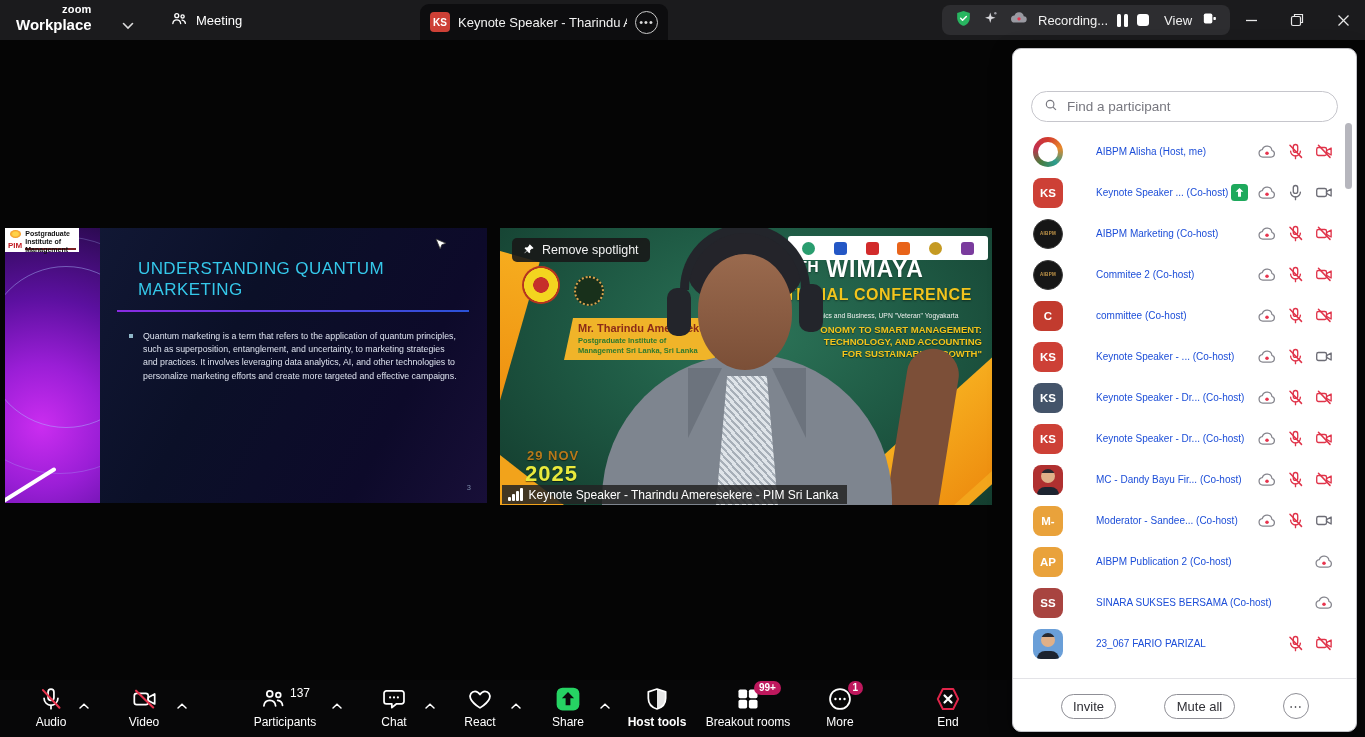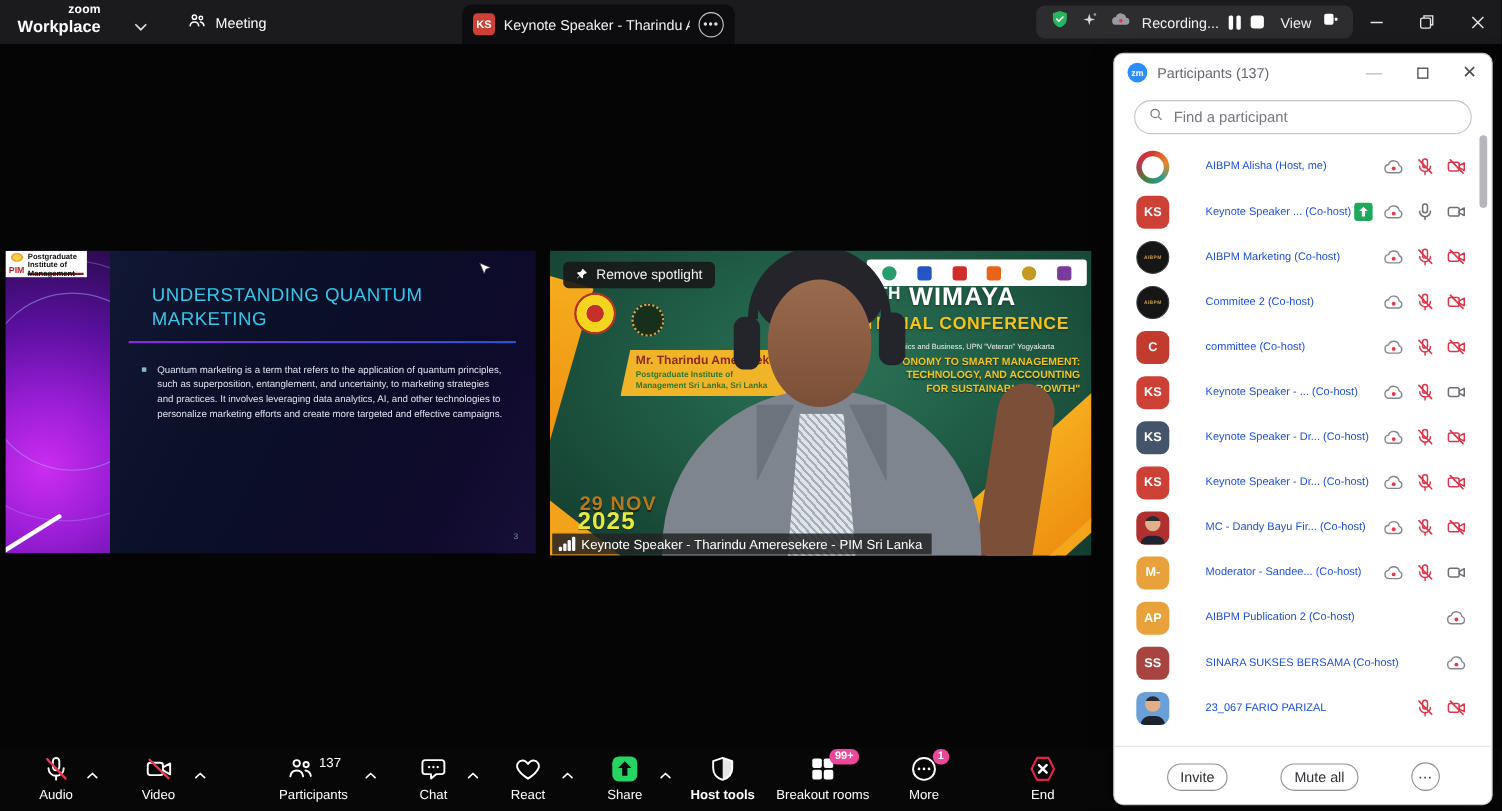--- a/index.html
+++ b/index.html
@@ -89,21 +89,21 @@
   .sp-lapel{position:absolute;top:140px;width:0;height:0;z-index:8;}
   .lapel-l{left:188px;border-top:70px solid #6c737d;border-right:34px solid transparent;}
   .lapel-r{left:272px;border-top:70px solid #6c737d;border-left:34px solid transparent;}
   .sp-hair{position:absolute;left:188px;top:2px;width:114px;height:74px;background:#24242a;border-radius:52% 52% 42% 42%;z-index:7;}
   .sp-face{position:absolute;left:198px;top:26px;width:94px;height:116px;background:linear-gradient(#9a6a4e,#7b4f37);
     border-radius:47px/56px;z-index:7;}
   .sp-band{position:absolute;left:180px;top:-4px;width:130px;height:66px;border:9px solid #23252b;border-bottom:none;
     border-radius:72px 72px 0 0;box-sizing:border-box;z-index:8;}
   .sp-hp{position:absolute;width:24px;height:48px;background:#23252b;border-radius:10px;z-index:8;}
   .hp-l{left:167px;top:60px;} .hp-r{left:299px;top:56px;}
-  .date-1{position:absolute;left:27px;top:220px;color:#b8791a;font-size:18px;font-weight:bold;letter-spacing:1px;z-index:5;
+  .date-1{position:absolute;left:27px;top:220px;color:#b8791a;font-size:13px;font-weight:bold;letter-spacing:1px;z-index:5;
     text-shadow:0 1px 1px rgba(0,0,0,.5);}
   .date-2{position:absolute;left:25px;top:233px;color:#e9e93c;font-size:22px;font-weight:bold;letter-spacing:1px;z-index:5;
     text-shadow:0 1px 1px rgba(0,0,0,.5);}
   .nameplate{position:absolute;left:2px;bottom:1px;height:19px;background:rgba(35,35,35,.85);display:flex;align-items:center;
     gap:6px;padding:0 9px 0 6px;z-index:10;}
   .nameplate span{color:#fff;font-size:12px;white-space:nowrap;}
   .sig{display:flex;align-items:flex-end;gap:1.5px;}
   .sig i{display:block;width:2.5px;background:#fff;border-radius:1px;}
 
   
@@ -144,21 +144,21 @@
   .btn-muteall{left:151px;top:645px;width:71px;}
   .btn-pmore{left:270px;top:644px;width:26px;height:26px;border-radius:13px;font-size:13px;letter-spacing:1px;}
 
   
   .toolbar{position:absolute;left:0;top:680px;width:1365px;height:57px;background:#070708;z-index:10;}
   .tb-item{position:absolute;top:5px;width:96px;margin-left:-48px;text-align:center;}
   .tb-ico{height:28px;display:flex;align-items:center;justify-content:center;gap:4px;position:relative;}
   .tb-label{color:#fff;font-size:12px;margin-top:2px;white-space:nowrap;}
   .tb-count{color:#fff;font-size:12px;position:relative;top:-6px;}
   .tb-caret{position:absolute;top:16px;margin-left:-6px;}
-  .tb-badge{position:absolute;top:-4px;left:54px;background:#ec4899;color:#fff;font-size:10px;font-weight:bold;
+  .tb-badge{position:absolute;top:-4px;left:54px;background:#be185d;color:#fff;font-size:10px;font-weight:bold;
     border-radius:9px;padding:1px 5px;line-height:12px;}
   .tb-badge.round{left:56px;padding:1px 4.5px;}
 </style>
 </head>
 <body>
 
 <div class="app">
 
   <header class="titlebar">
     <div class="brand">
@@ -321,31 +321,20 @@
         <i style="height:4px"></i>
           <i style="height:7px"></i>
           <i style="height:10px"></i>
           <i style="height:13px"></i>
       </span>
       <span>Keynote Speaker - Tharindu Ameresekere - PIM Sri Lanka</span>
     </div>
   </section>
 
   <aside class="panel">
-    <div class="p-header">
-      <span class="zm-logo">zm</span>
-      <span class="p-title">Participants (137)</span>
-      <span class="p-win p-min">—</span>
-      <span class="p-win p-max">
-        <svg width="11" height="11" viewBox="0 0 11 11" fill="none" stroke="#4a4a50" stroke-width="1.2">
-            <rect x="1" y="1" width="9" height="9"></rect>
-          </svg>
-      </span>
-      <span class="p-win p-close">✕</span>
-    </div>
     <div class="search">
       <span>
         <svg width="14" height="14" viewBox="0 0 24 24" fill="none" stroke="#77777f" stroke-width="2">
             <circle cx="10.5" cy="10.5" r="6.5"></circle>
             <path d="m15.5 15.5 5 5"></path>
           </svg>
       </span>
       <input type="text" placeholder="Find a participant" style="">
     </div>
     <div class="plist" id="plist">

